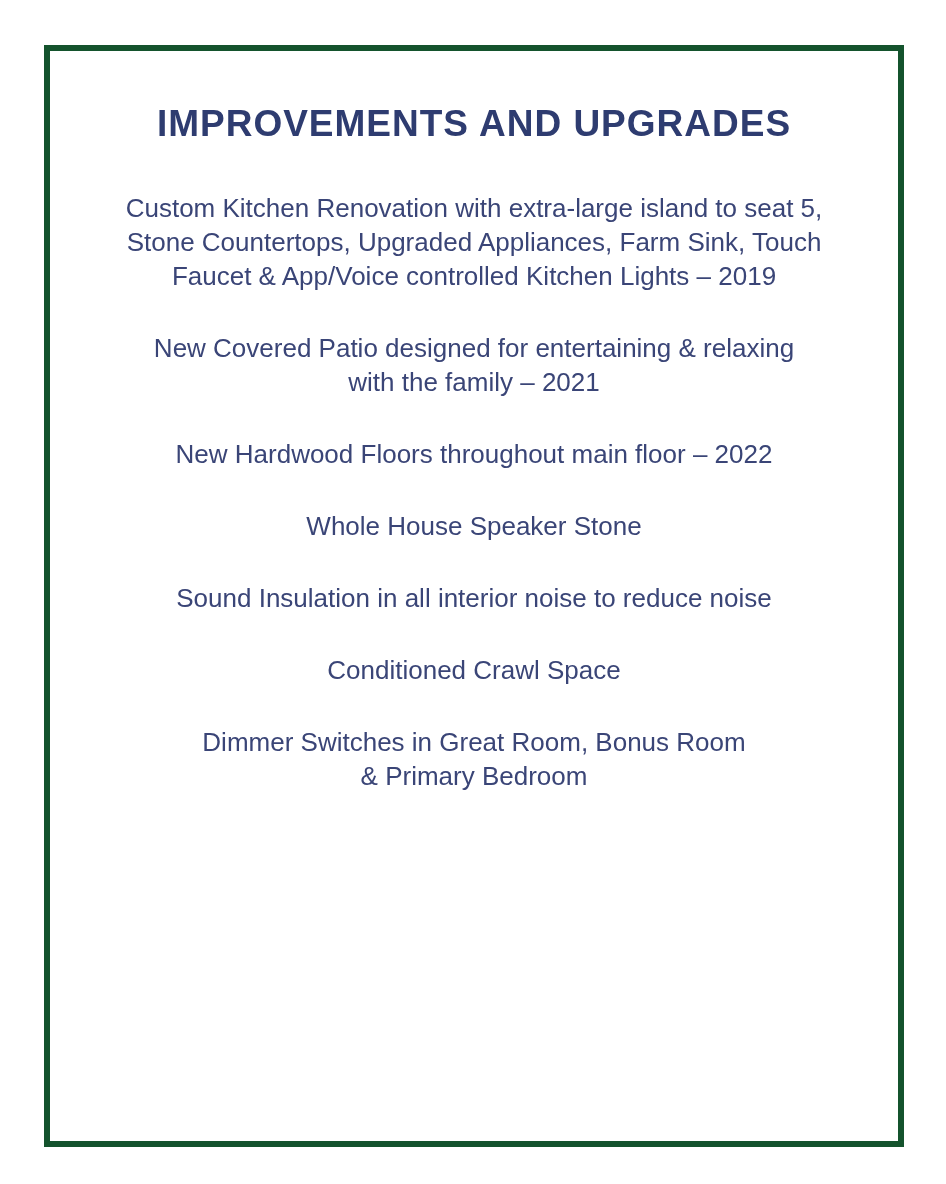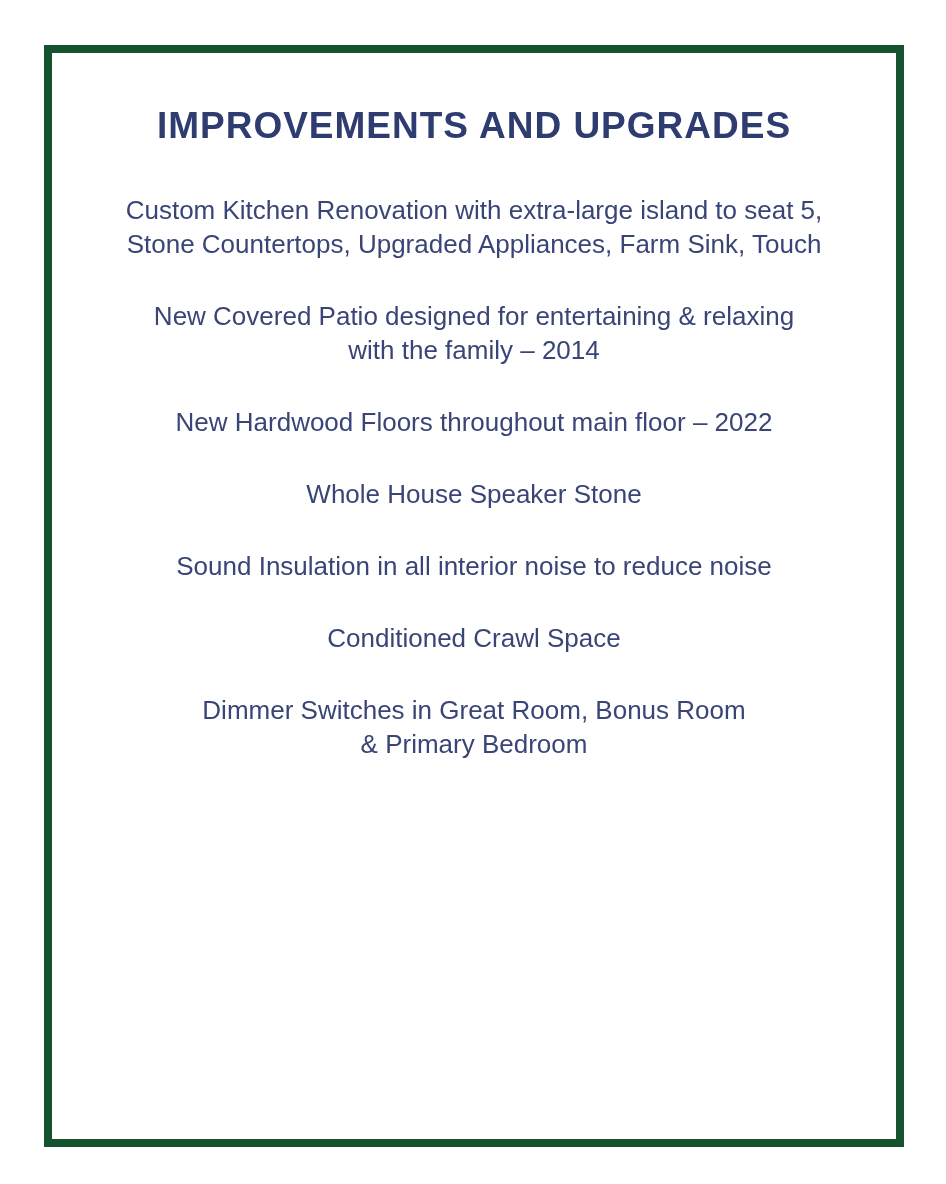--- a/index.html
+++ b/index.html
@@ -13,21 +13,21 @@
     height: 1184px;
     background: #ffffff;
     overflow: hidden;
   }
   .frame {
     position: absolute;
     left: 44px;
     top: 45px;
     width: 860px;
     height: 1102px;
-    border: 8px solid #14532d;
+    border: 6px solid #14532d;
     box-sizing: border-box;
     background: #ffffff;
   }
   .content {
     text-align: center;
     padding: 52px 28px 0 28px;
     font-family: "Liberation Sans", sans-serif;
     color: #3A4577;
   }
   .doc-title {
@@ -60,25 +60,26 @@
   <div class="frame">
     <div class="content">
 
       <h1 class="doc-title">IMPROVEMENTS AND UPGRADES</h1>
 
       <div class="items">
 
         <p class="item">
           <span class="line">Custom Kitchen Renovation with extra-large island to seat 5,</span>
           <span class="line">Stone Countertops, Upgraded Appliances, Farm Sink, Touch</span>
+          <span class="line">Faucet &amp; App/Voice controlled Kitchen Lights – 2019</span>
         </p>
 
         <p class="item">
           <span class="line">New Covered Patio designed for entertaining &amp; relaxing</span>
-          <span class="line">with the family – 2014</span>
+          <span class="line">with the family – 2021</span>
         </p>
 
         <p class="item">
           <span class="line">New Hardwood Floors throughout main floor – 2022</span>
         </p>
 
 
         <p class="item">
           <span class="line">Whole House Speaker Stone</span>
         </p>

